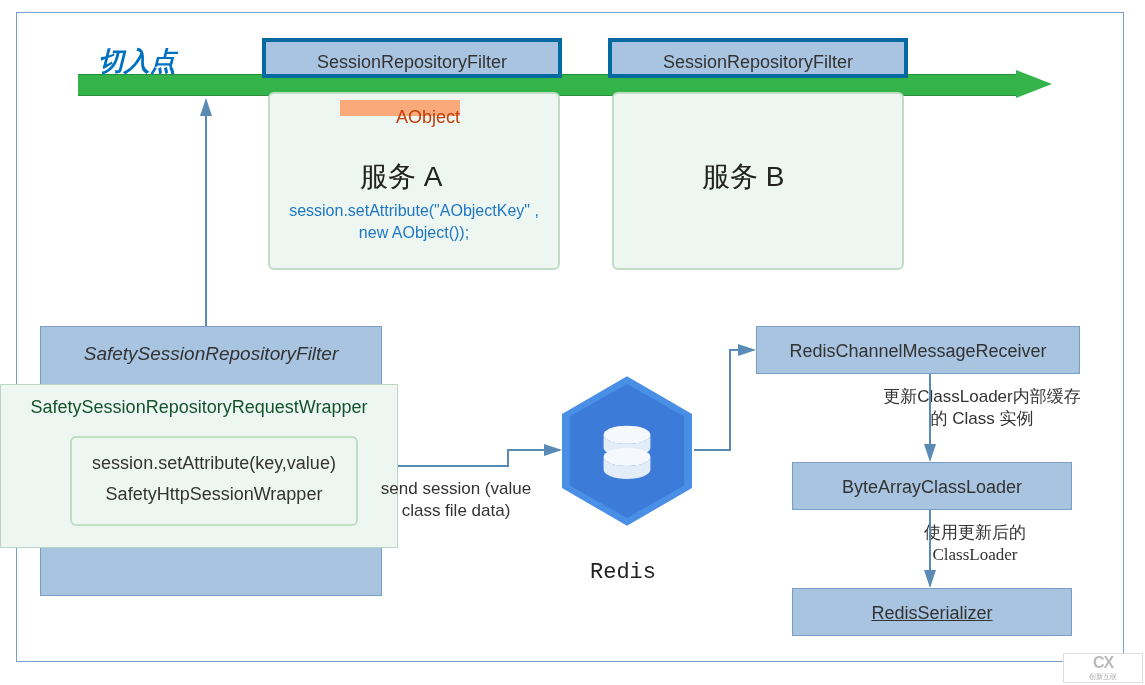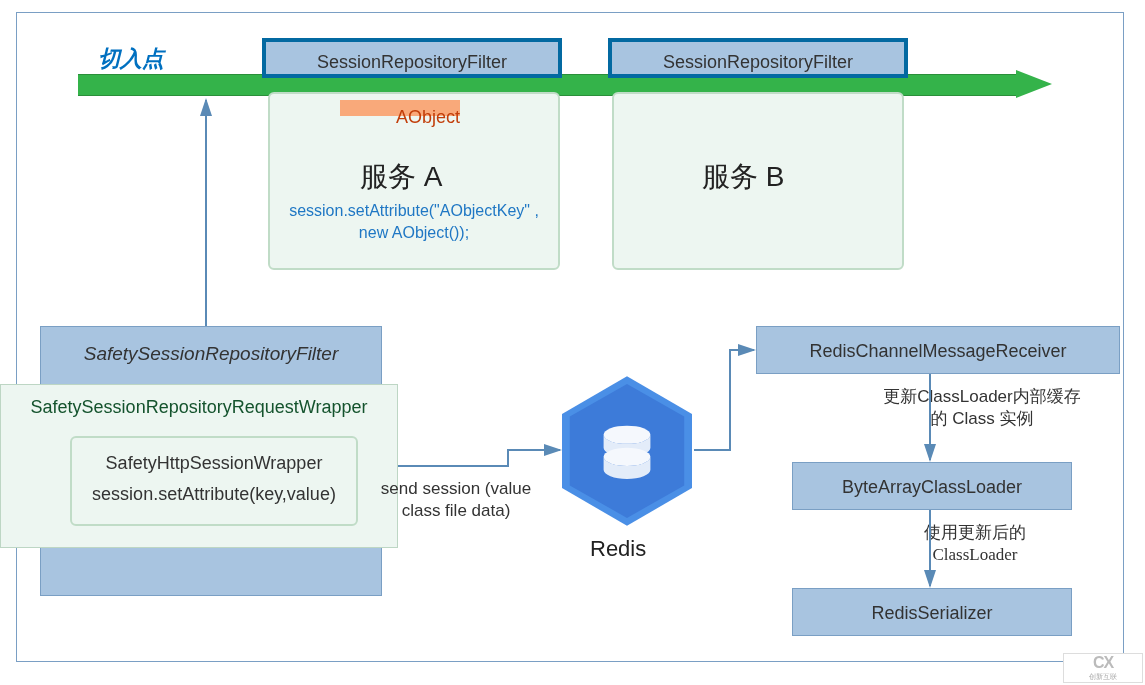--- a/index.html
+++ b/index.html
@@ -31,21 +31,21 @@
     left: 1016px; top: 70px;
     width: 0; height: 0;
     border-left: 36px solid #34b34a;
     border-top: 14px solid transparent;
     border-bottom: 14px solid transparent;
   }
   .entry-label {
     position: absolute;
     left: 98px; top: 44px;
     color: #0070c0;
-    font-size: 22px;
+    font-size: 26px;
     font-weight: bold;
     font-style: italic;
   }
   
   .filter-box {
     position: absolute;
     background: #a8c4e0;
     border: 4px solid #0369a1;
     text-align: center;
     font-size: 18px;
@@ -144,38 +144,39 @@
     line-height: 1.3;
   }
   
   .redis-hex {
     position: absolute;
     left: 562px; top: 376px;
     width: 130px; height: 150px;
   }
   .redis-label {
     position: absolute;
-    left: 590px; top: 536px;
+    left: 590px; top: 560px;
     font-size: 22px;
     color: #222;
+    font-family: Liberation Mono, monospace;
   }
   
   .rbox {
     position: absolute;
     background: #a8c4e0;
     border: 1px solid #7a9fc4;
     text-align: center;
     font-size: 18px;
     color: #333;
     line-height: 48px;
     height: 48px;
   }
-  .rbox.r1 { left: 756px; top: 326px; width: 364px; }
+  .rbox.r1 { left: 756px; top: 326px; width: 324px; }
   .rbox.r2 { left: 792px; top: 462px; width: 280px; }
-  .rbox.r3 { left: 792px; top: 588px; width: 280px; }
+  .rbox.r3 { left: 792px; top: 588px; width: 280px; text-decoration: underline; }
   .rtext {
     position: absolute;
     text-align: center;
     font-size: 17px;
     color: #333;
     line-height: 1.3;
   }
   .rtext.t1 { left: 876px; top: 386px; width: 212px; }
   .rtext.t2 { left: 890px; top: 522px; width: 170px; font-family: Liberation Serif, serif; }
   
@@ -220,22 +221,22 @@
 <div class="service-name b">服务 B</div>
 <div class="code-line">session.setAttribute("AObjectKey" , new AObject());</div>
 
 <div class="safety-outer">
   <div class="safety-title">SafetySessionRepositoryFilter</div>
 </div>
 <div class="wrapper-box">
   <div class="wrapper-title">SafetySessionRepositoryRequestWrapper</div>
 </div>
 <div class="inner-box">
+  <div>session.setAttribute(key,value)</div>
   <div>SafetyHttpSessionWrapper</div>
-  <div>session.setAttribute(key,value)</div>
 </div>
 <div class="msg-label">send session (value class file data)</div>
 
 <svg class="redis-hex" viewBox="0 0 100 115">
   <polygon points="50,0 100,29 100,86 50,115 0,86 0,29" fill="#4a8fe6"></polygon>
   <polygon points="50,6 94,31 94,84 50,109 6,84 6,31" fill="#3d7bd9"></polygon>
   <g fill="#ffffff" opacity="0.95">
     <ellipse cx="50" cy="45" rx="18" ry="7"></ellipse>
     <path d="M32,45 v10 a18,7 0 0 0 36,0 v-10 a18,7 0 0 1 -36,0 z" fill="#fff" opacity="0.9"></path>
     <ellipse cx="50" cy="62" rx="18" ry="7"></ellipse>

